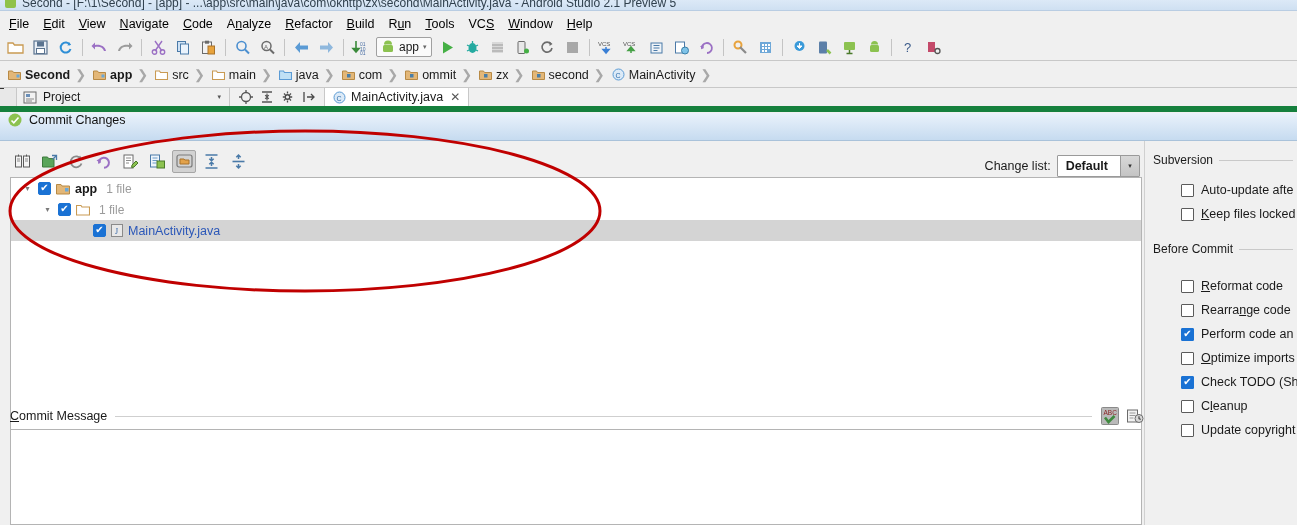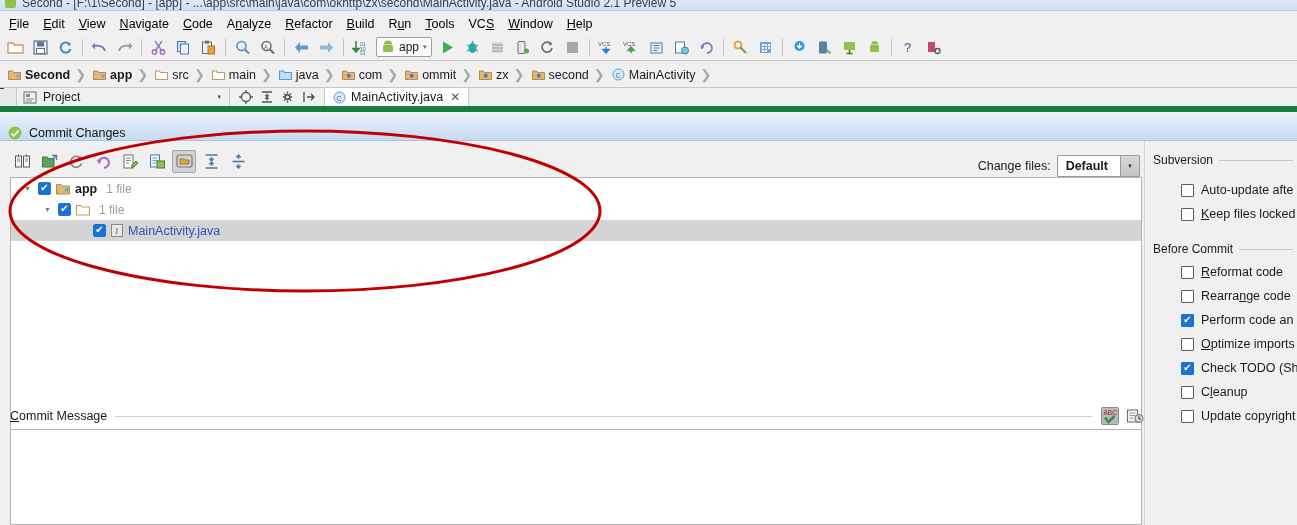--- a/index.html
+++ b/index.html
@@ -105,21 +105,21 @@
   .editor-tab {
     display: flex; align-items: center; gap: 5px; padding: 0 8px;
     background: #fff; border-right: 1px solid #c8c8c8; font-size: 12.5px;
   }
   .tab-close { color: #555; font-size: 12px; margin-left: 2px; }
 
   
   .dlg-header {
     position: absolute; left: 0; top: 113px; width: 1297px; height: 28px;
     background: linear-gradient(#eaf2fb, #c6dbf0);
-    display: flex; align-items: flex-end; gap: 7px; padding-left: 8px;
+    display: flex; align-items: flex-start; gap: 7px; padding-left: 8px;
     border-bottom: 1px solid #a9c2da;
   }
   .dlg-title { font-size: 12.5px; color: #111; }
 
   
   .dlg-body {
     position: absolute; left: 0; top: 141px; width: 1297px; height: 384px;
     background: #f0f0f0;
   }
 
@@ -675,21 +675,21 @@
             </svg>
         </div>
         <div class="ct-btn">
           <svg width="17" height="17" viewBox="0 0 17 17">
               <path d="M2.5 8.5h12" stroke="#4a7aa8" stroke-width="1.6"></path>
               <path d="M8.5 1.5v4.5M6.3 4.2l2.2-2.2 2.2 2.2M8.5 15.5V11M6.3 12.8l2.2 2.2 2.2-2.2" stroke="#4a7aa8" stroke-width="1.5" fill="none"></path>
             </svg>
         </div>
 
         <div class="changelist-area">
-          <span class="cl-label">Change files:</span>
+          <span class="cl-label">Change list:</span>
           <div class="cl-combo">
             <span class="cl-value">Default</span>
             <span class="cl-arrow">▾</span>
           </div>
         </div>
       </div>
 
       <div class="tree">
 
         <div class="tnode">
@@ -766,21 +766,21 @@
       <div class="opt">
         <span class="cbx2"></span>
         <span class="opt-label"><u>K</u>eep files locked</span>
       </div>
 
       <div class="group-head" style="margin-top:14px">
         <span class="group-title">Before Commit</span>
         <span class="group-rule"></span>
       </div>
 
-      <div class="opt" style="margin-top:2px">
+      <div class="opt" style="margin-top:16px">
         <span class="cbx2"></span>
         <span class="opt-label"><u>R</u>eformat code</span>
       </div>
       <div class="opt">
         <span class="cbx2"></span>
         <span class="opt-label">Rearra<u>n</u>ge code</span>
       </div>
       <div class="opt">
         <span class="cbx2 checked"></span>
         <span class="opt-label">Perform code an</span>

